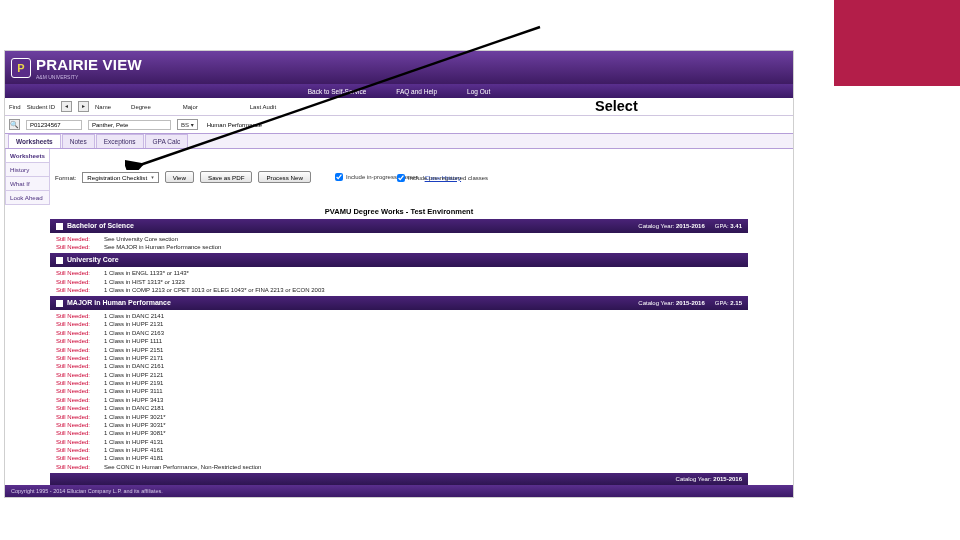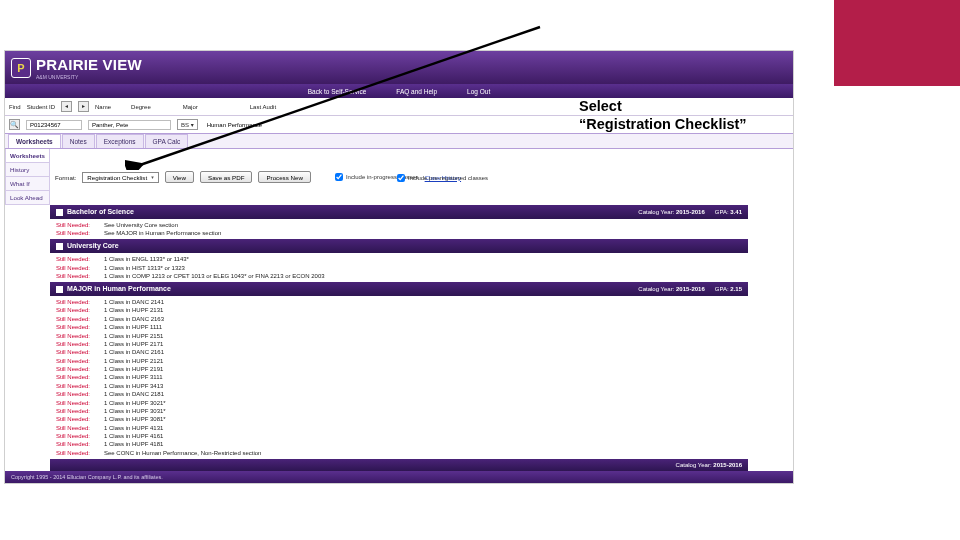--- a/index.html
+++ b/index.html
@@ -32,21 +32,21 @@
   .chk input{width:8px;height:8px;margin:0}
   .link{color:#1a3fbf;text-decoration:underline;font-size:6.2px;cursor:pointer}
   .env-title{text-align:center;font-size:7.5px;font-weight:bold;color:#000;padding:2px 0 3px}
   .blockhdr{background:linear-gradient(#4a2378,#2e1552);color:#fff;font-size:7px;font-weight:bold;padding:3px 6px;display:flex;align-items:center;justify-content:space-between}
   .blockhdr .meta{font-weight:normal;font-size:6px;display:flex;gap:10px}
   .sq{display:inline-block;width:7px;height:7px;background:#fff;margin-right:4px;vertical-align:middle}
   .reqlist{background:#fff;padding:2px 0}
   .req{display:flex;align-items:center;gap:6px;padding:1.2px 6px;font-size:6px;color:#222}
   .req .sn{color:#cc0033;width:42px}
   .footer{background:linear-gradient(#5a2f8e,#3b1966);color:#d8cdea;font-size:5.5px;padding:3px 6px;display:flex;justify-content:space-between;align-items:center}
-  .callout{position:absolute;left:579px;top:97px;font-family:Arial;font-size:14.5px;font-weight:bold;color:#000;line-height:1.25}
+  .callout{position:absolute;left:595px;top:97px;font-family:Arial;font-size:14.5px;font-weight:bold;color:#000;line-height:1.25}
   .arrow-svg{position:absolute;left:125px;top:25px;pointer-events:none}
 </style>
 </head>
 <body>
 
 <div class="stage">
   <div class="accent-box"></div>
 
   <div class="shot">
 
@@ -111,20 +111,21 @@
             <span>Include in-progress classes</span>
           </label>
         <span class="link">Class History</span>
         <label class="chk" style="margin-left:-70px;margin-top:2px">
             <input type="checkbox" checked="" style="">
             <span>Include pre-registered classes</span>
           </label>
       </div>
     </div>
 
+    <div class="env-title">PVAMU Degree Works - Test Environment</div>
 
     <div style="margin:0 45px">
       <div class="blockhdr">
         <span><span class="sq"></span><span>Bachelor of Science</span></span>
         <span class="meta">
             <span><span>Catalog Year:</span> <b>2015-2016</b></span>
             <span><span>GPA:</span> <b>3.41</b></span>
           </span>
       </div>
       <div class="reqlist" id="bs-rows">
@@ -259,15 +260,14 @@
     <defs>
         <marker id="ah" markerWidth="9" markerHeight="9" refX="2" refY="4.5" orient="auto">
           <path d="M8,0 L0,4.5 L8,9 Z" fill="#000"></path>
         </marker>
       </defs>
     <line x1="415" y1="2" x2="15" y2="140" stroke="#000" stroke-width="2.4" marker-end="url(#ah)"></line>
   </svg>
 
   <div class="callout">
     <div>Select</div>
-    <div>“Registration Checklist”</div>
   </div>
 </div>
 
 </body></html>

